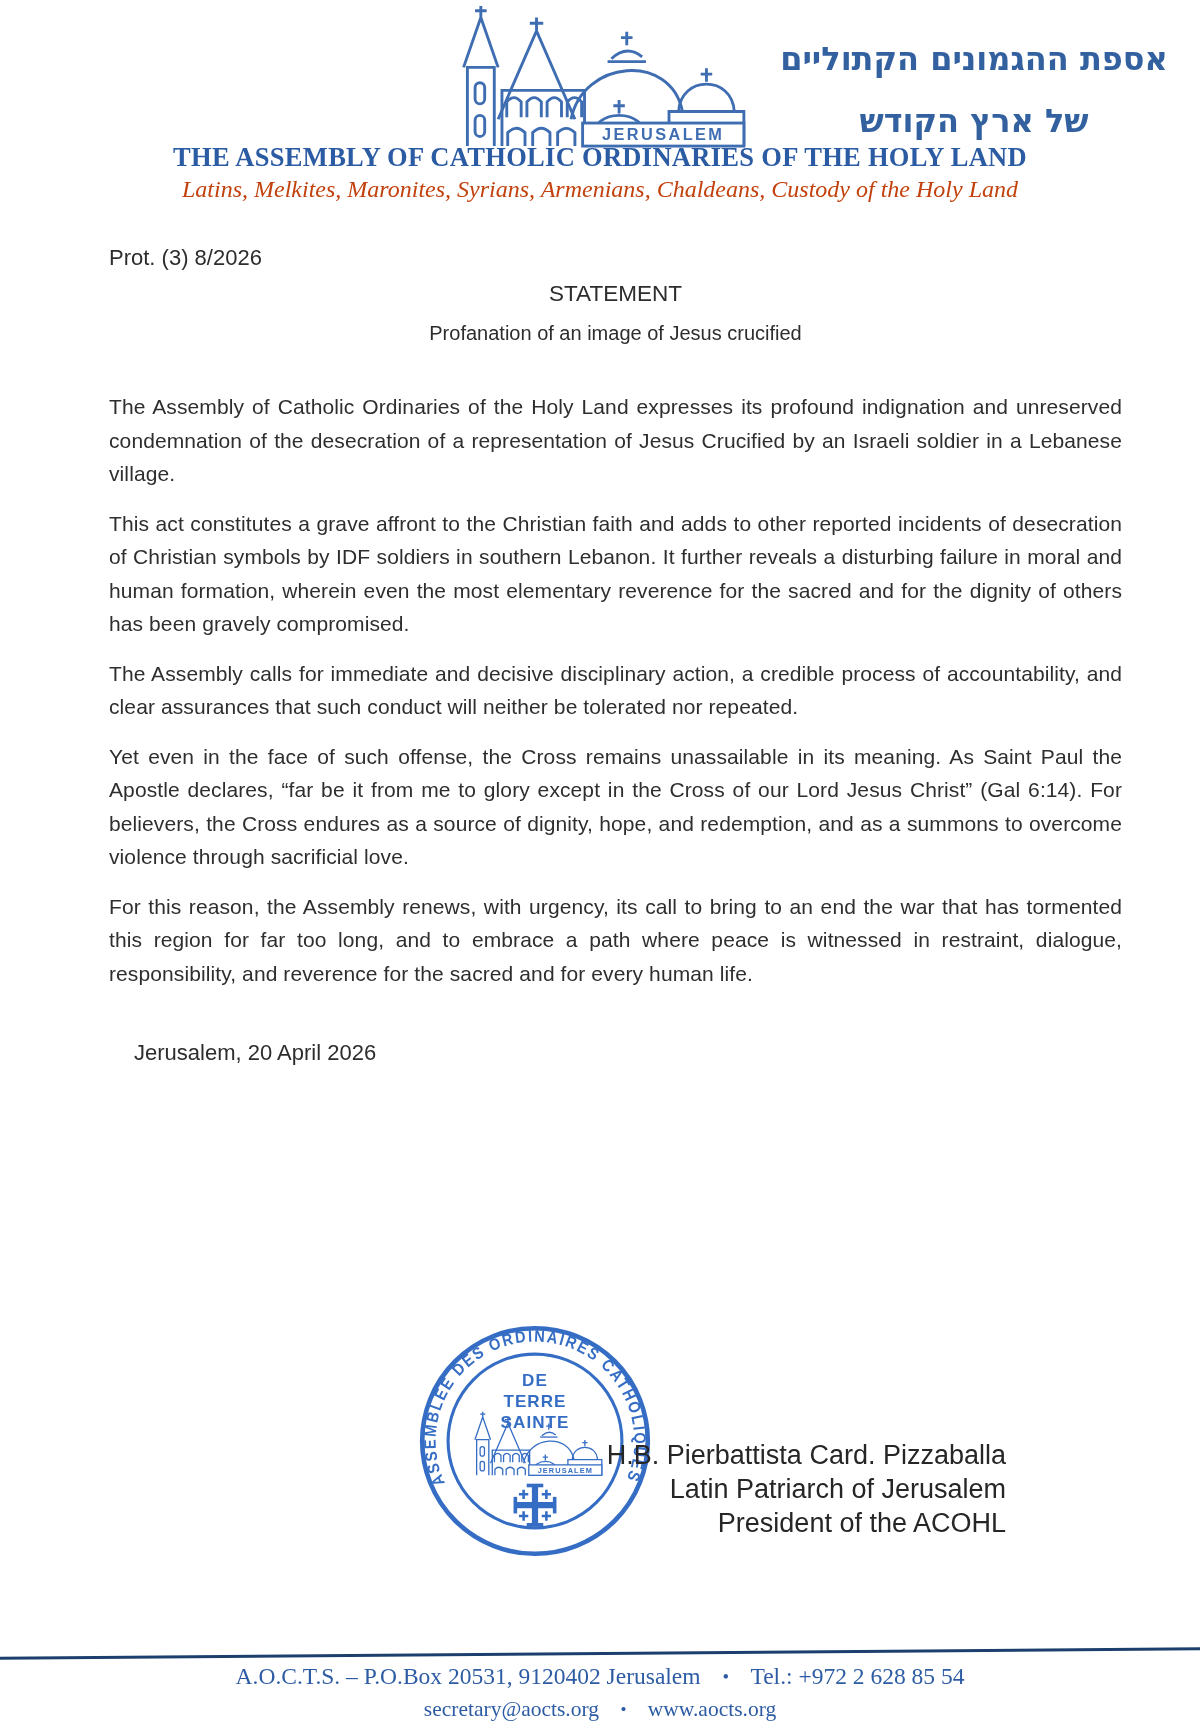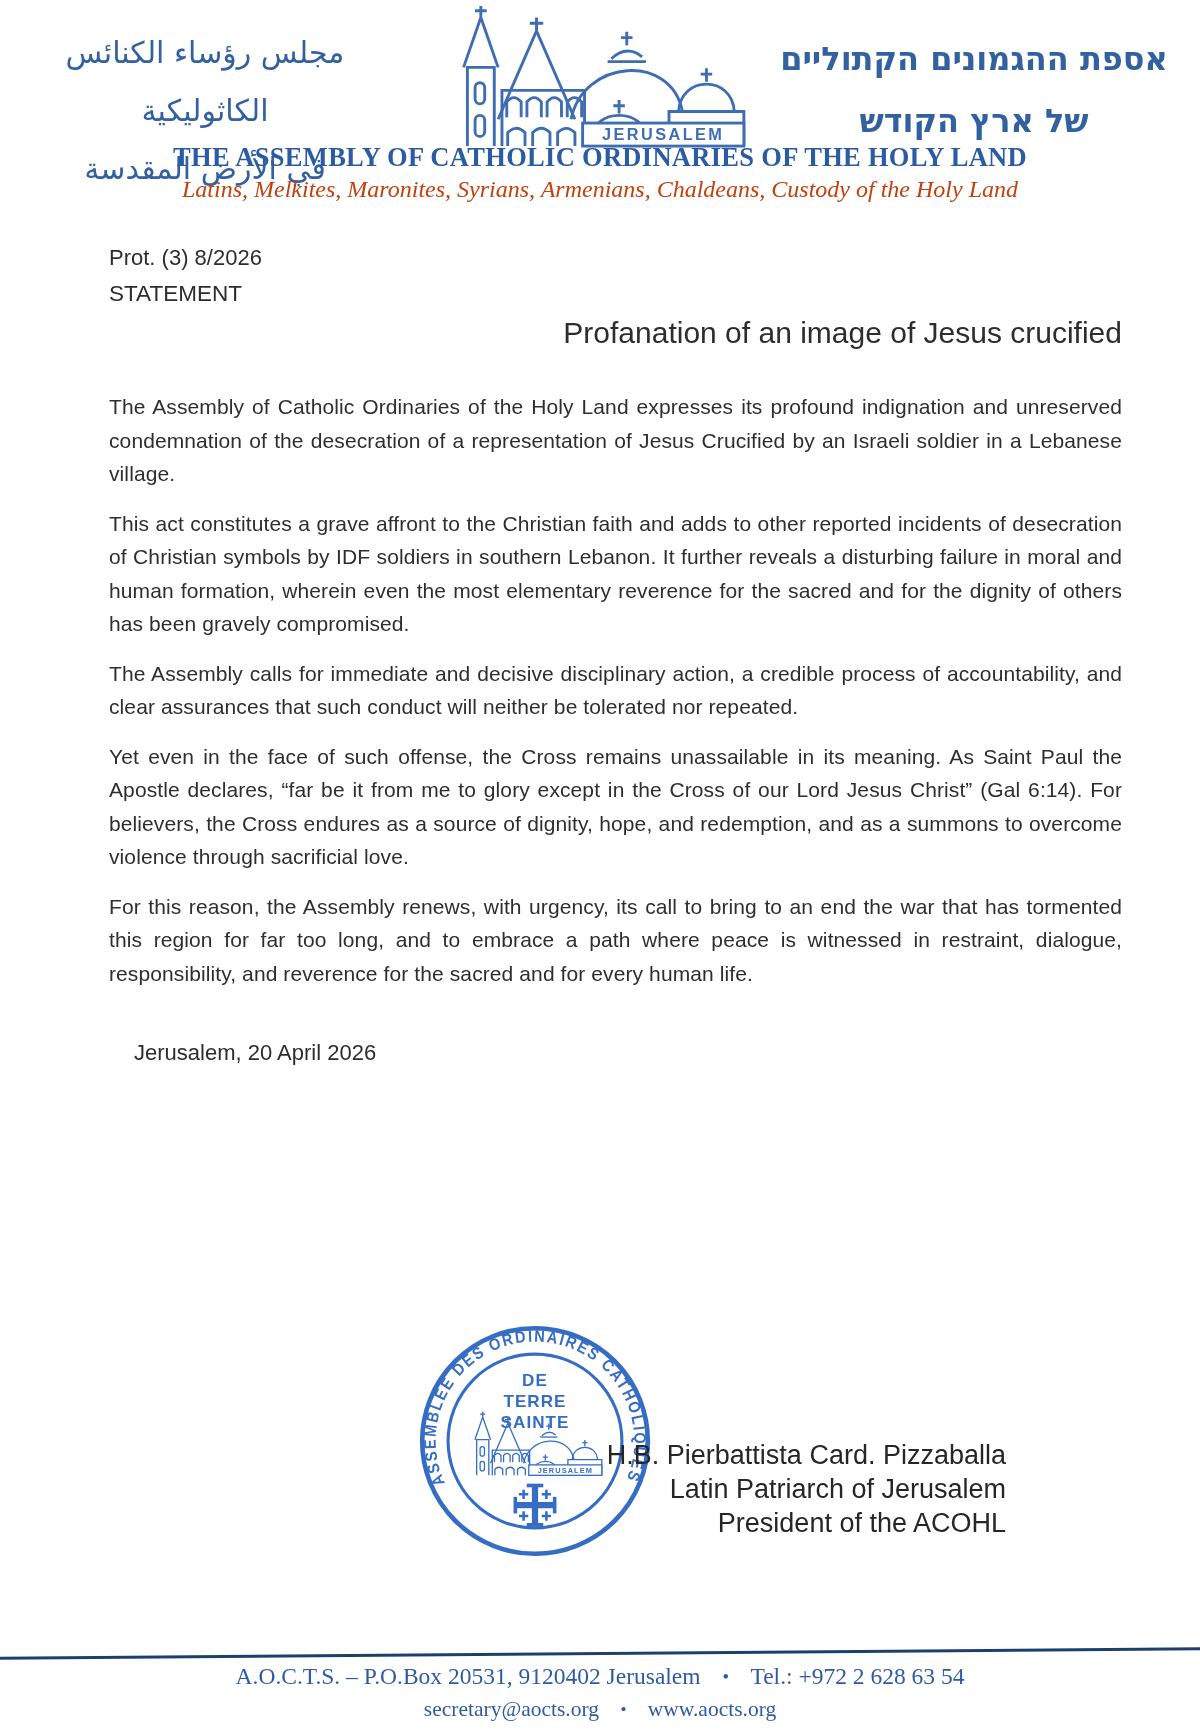--- a/index.html
+++ b/index.html
@@ -26,22 +26,22 @@
     color:#2b5ba3;letter-spacing:.3px;
   }
   .org-sub{
     position:absolute;top:176px;left:0;width:1200px;text-align:center;
     font-family:"Liberation Serif",serif;font-style:italic;font-size:24px;
     color:#c2410c;
   }
   
   .doc{position:absolute;left:109px;top:243px;width:1013px;}
   .prot{font-size:22px;line-height:30px;}
-  .stmt{margin-top:6px;font-size:22.5px;line-height:30px;}
-  .stmt-sub{text-align:right;margin-top:9px;font-size:30px;line-height:30px;}
+  .stmt{text-align:center;margin-top:6px;font-size:22.5px;line-height:30px;}
+  .stmt-sub{text-align:center;margin-top:9px;font-size:20px;line-height:30px;}
   .para{
     margin:16px 0 0;font-size:21px;line-height:33.5px;
     text-align:justify;color:#2e2e2e;letter-spacing:.1px;
   }
   .para.first{margin-top:42px;}
   .dateline{margin-top:50px;margin-left:25px;font-size:22px;}
   
   .seal{position:absolute;left:416px;top:1322px;width:238px;height:238px;color:#2b66c2;opacity:.95;}
   .signature{
     position:absolute;left:560px;top:1438px;width:446px;text-align:right;
@@ -58,24 +58,20 @@
   }
   .footer-line.l1{top:1663px;font-size:23.5px;}
   .footer-line.l2{top:1697px;font-size:21.5px;}
   .dot{display:inline-block;margin:0 16px;font-size:.8em;vertical-align:1px;}
 </style>
 </head>
 <body>
 
 <div class="page">
 
-  <div class="arabic">
-    <div>مجلس رؤساء الكنائس الكاثوليكية</div>
-    <div>في الأرض المقدسة</div>
-  </div>
 
   <svg class="logo" viewBox="0 0 330 150" xmlns="http://www.w3.org/2000/svg">
     <g id="skyline-art" stroke="currentColor" fill="none" stroke-width="3">
 
       <g>
         <path d="M30,148 V66 H58 V148"></path>
         <path d="M26,66 L44,14 L62,66"></path>
         <path d="M44,13 V2 M38,7 H50"></path>
         <rect x="38" y="82" width="10" height="22" rx="5"></rect>
         <rect x="38" y="116" width="10" height="22" rx="5"></rect>
@@ -165,21 +161,21 @@
   <div class="signature">
     <div>H.B. Pierbattista Card. Pizzaballa</div>
     <div>Latin Patriarch of Jerusalem</div>
     <div>President of the ACOHL</div>
   </div>
 
   <div class="footer-rule"></div>
   <div class="footer-line l1">
     <span>A.O.C.T.S. – P.O.Box 20531,  9120402 Jerusalem</span>
     <span class="dot">•</span>
-    <span>Tel.: +972 2 628 63 54</span>
+    <span>Tel.: +972 2 628 85 54</span>
   </div>
   <div class="footer-line l2">
     <span>secretary@aocts.org</span>
     <span class="dot">•</span>
     <span>www.aocts.org</span>
   </div>
 
 </div>
 
 </body></html>

